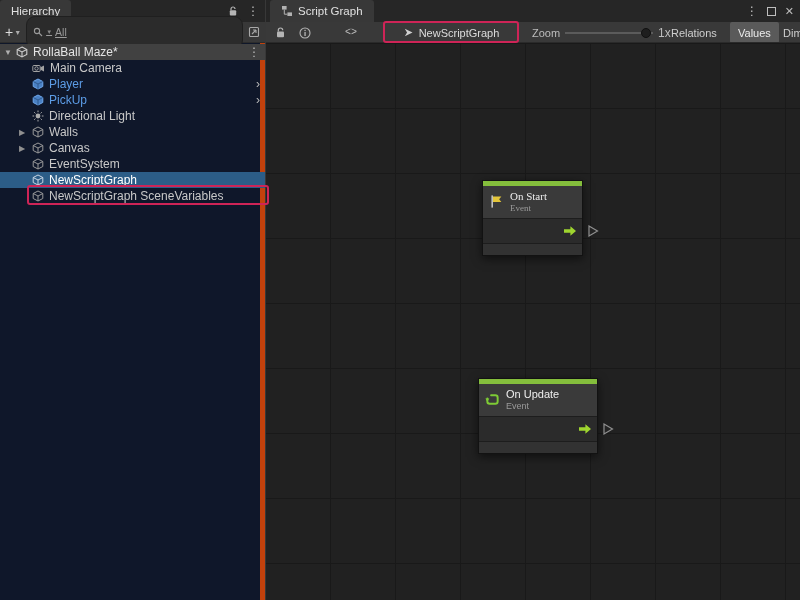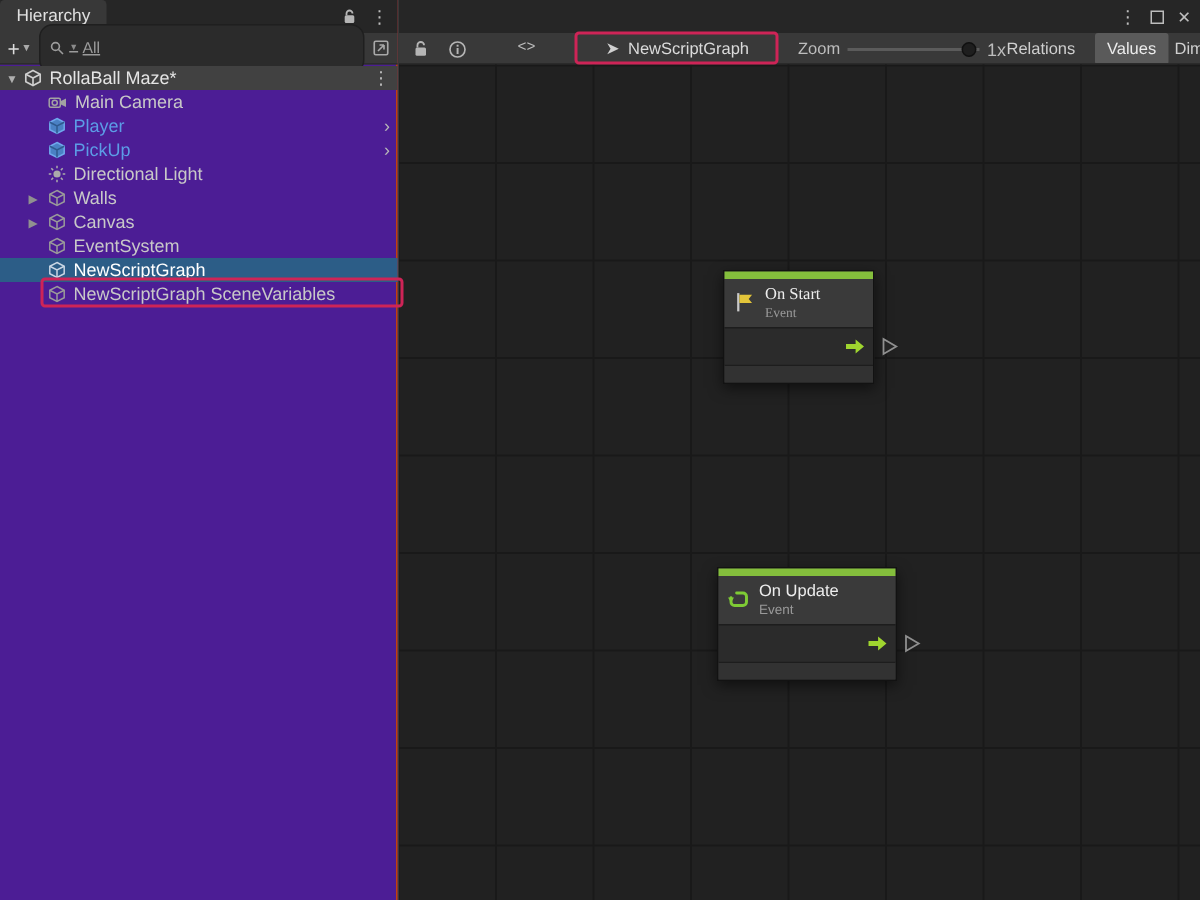--- a/index.html
+++ b/index.html
@@ -14,21 +14,21 @@
     display:flex; align-items:center; gap:5px; height:22px; padding:0 11px;
     background:#383838; color:#E0E0E0; font-size:11.5px;
     border-top-left-radius:3px; border-top-right-radius:3px;
   }
   .strip-icons { position:absolute; top:0; height:22px; display:flex; align-items:center; gap:9px; }
   .kebab { color:#BDBDBD; font-size:12px; line-height:1; cursor:default; letter-spacing:0; }
   .xicon { color:#BDBDBD; font-size:11px; }
   .maxicon { width:9px; height:9px; border:1px solid #BDBDBD; display:inline-block; }
 
   
-  #hier { position:absolute; left:0; top:0; width:265px; height:600px; background:#4c1d95; border-right:1px solid #c2410c; }
+  #hier { position:absolute; left:0; top:0; width:265px; height:600px; background:#0f172a; border-right:5px solid #c2410c; }
   #hier-tabstrip { left:0; width:265px; }
   #hier-toolbar {
     position:absolute; top:22px; left:0; width:265px; height:21px; background:#383838;
     border-bottom:1px solid #2C2C2C; display:flex; align-items:center; padding:0 5px; gap:5px;
   }
   .plus-btn { display:flex; align-items:center; color:#DDD; font-size:14px; line-height:1; gap:1px; }
   .plus-btn .caret { font-size:7px; color:#AAA; }
   .searchpill {
     flex:1; height:33px; background:#2B2B2B; border:1px solid #1F1F1F; border-radius:9px;
     display:flex; align-items:center; padding:0 6px; gap:3px; font-size:10.5px; color:#9B9B9B;text-decoration:underline;
@@ -244,20 +244,30 @@
           </svg>
       </span>
       <span class="lbl">NewScriptGraph SceneVariables</span>
     </div>
   </div>
 </div>
 
 <div id="graph">
 
   <div id="graph-tabstrip" class="tabstrip">
+    <div id="graph-tab" class="tab">
+      <span>
+        <svg width="12" height="12" viewBox="0 0 12 12">
+            <rect x="1" y="1" width="4.6" height="3.6" fill="#B2B2B2"></rect>
+            <rect x="6.4" y="7.4" width="4.6" height="3.6" fill="#B2B2B2"></rect>
+            <path d="M3.3 4.6 V9.2 H6.4" stroke="#B2B2B2" fill="none" stroke-width="1"></path>
+          </svg>
+      </span>
+      <span>Script Graph</span>
+    </div>
     <div class="strip-icons" style="right:6px;">
       <span class="kebab">⋮</span>
       <span class="maxicon"></span>
       <span class="xicon">✕</span>
     </div>
   </div>
 
   <div id="graph-toolbar">
     <span class="titem" style="left:9px;">
       <svg width="11" height="12" viewBox="0 0 11 12">

